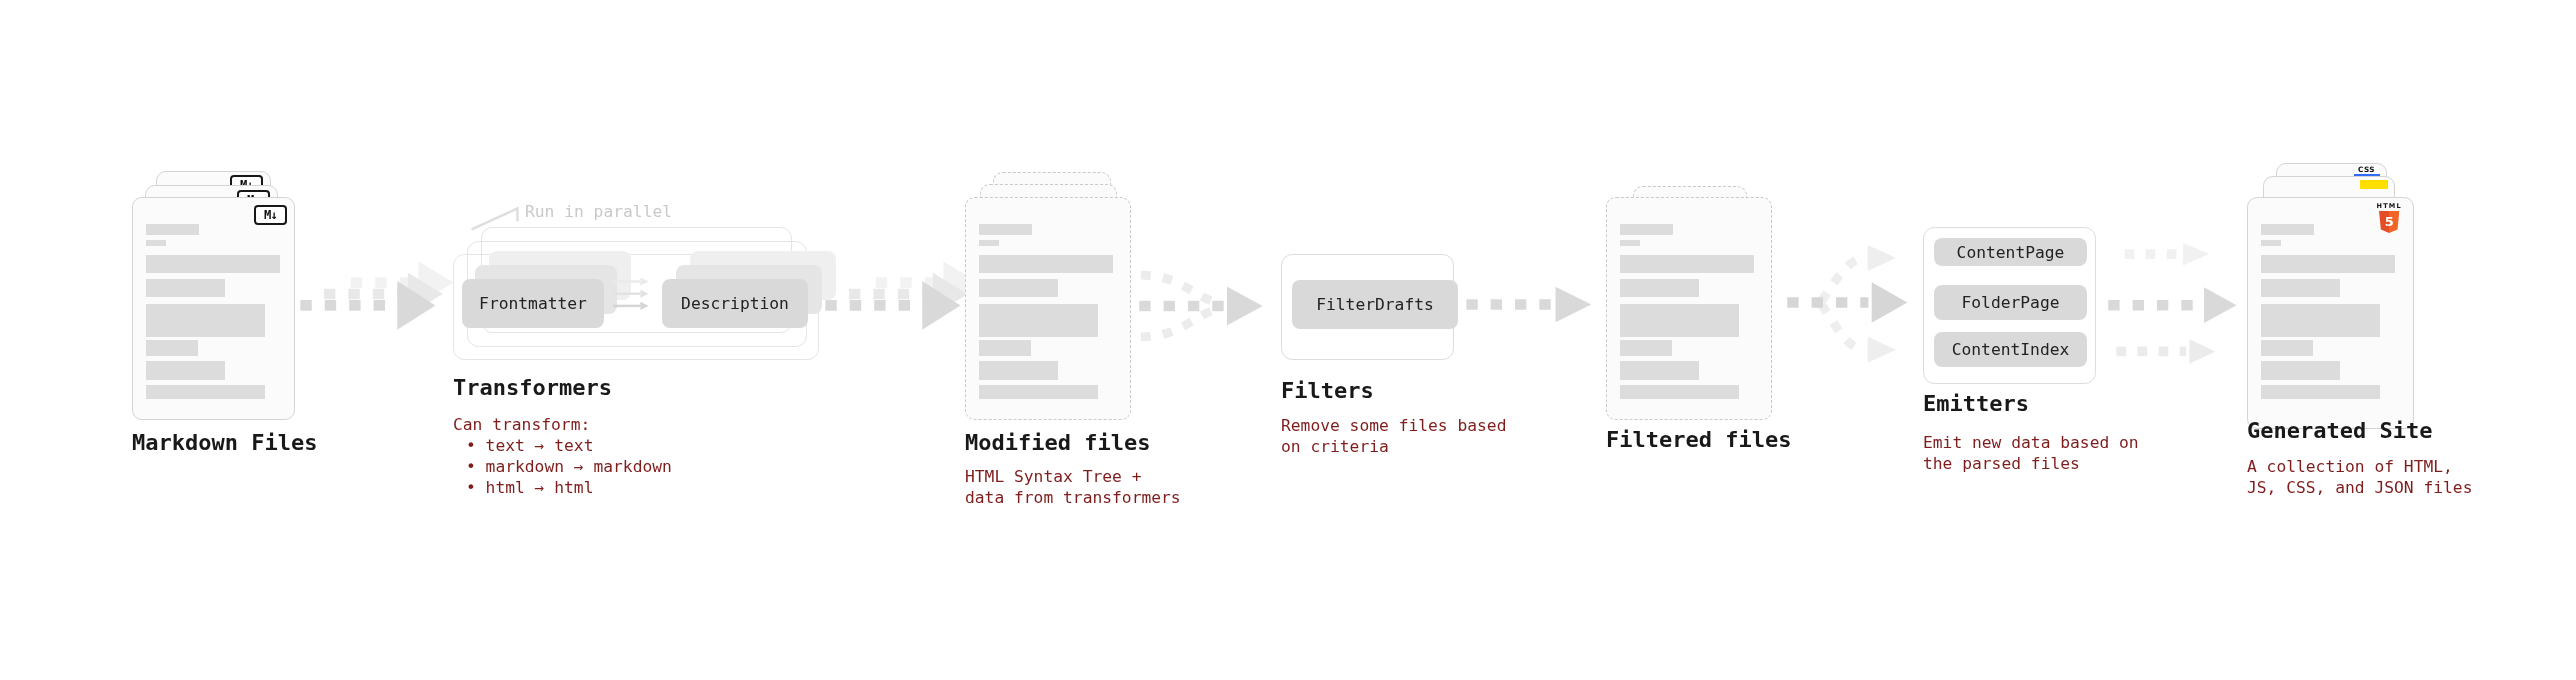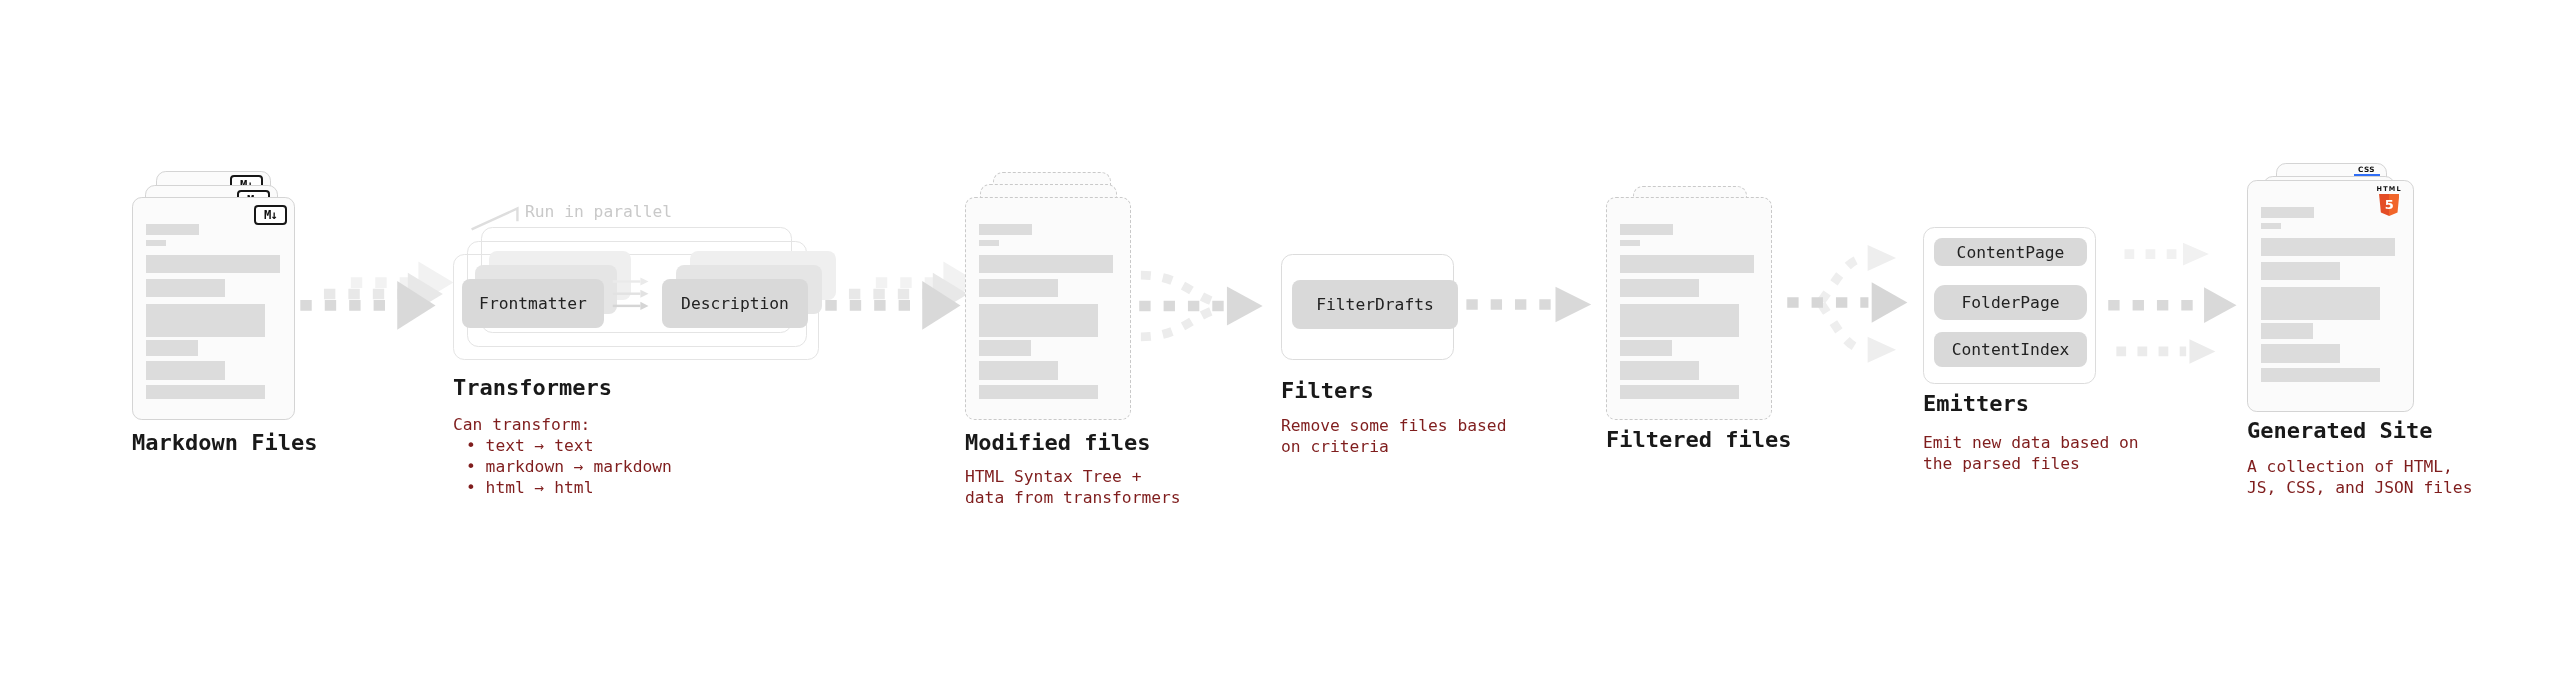--- a/index.html
+++ b/index.html
@@ -215,21 +215,21 @@
     <line x1="4" y1="72" x2="104" y2="72" stroke="#d6d6d6" stroke-width="13" stroke-dasharray="14 16"></line>
     <polygon points="108,47 108,97 152,72" fill="#d6d6d6"></polygon>
     <polygon points="103,1 103,33 138,17" fill="#eeeeee"></polygon>
     <polygon points="103,114 103,146 138,130" fill="#eeeeee"></polygon>
   </svg>
 
   
   <div class="group">
     <div class="fbox" style="left:1923px;top:227px;width:173px;height:157px;"></div>
     <div class="btn" style="left:1934px;top:238px;width:153px;height:28px;">ContentPage</div>
-    <div class="btn" style="left:1934px;top:285px;width:153px;height:35px;border-radius:11px;">FolderPage</div>
+    <div class="btn" style="left:1934px;top:285px;width:153px;height:35px;">FolderPage</div>
     <div class="btn" style="left:1934px;top:332px;width:153px;height:35px;">ContentIndex</div>
     <div class="stage-title" style="left:1923px;top:391px;">Emitters</div>
     <div class="stage-desc" style="left:1923px;top:432px;">
       <div>Emit new data based on</div>
       <div>the parsed files</div>
     </div>
   </div>
 
   
   <svg style="left:2105px;top:241px;" width="138" height="130" viewBox="0 0 170 160">
@@ -245,21 +245,21 @@
   <div class="group">
     <div class="card" style="left:2276px;top:163px;width:111px;height:223px;">
       <div class="css-badge">
         <div class="css-word">CSS</div>
         <div class="css-bar"></div>
       </div>
     </div>
     <div class="card" style="left:2263px;top:176px;width:132px;height:223px;">
       <div class="js-badge"></div>
     </div>
-    <div class="card" style="left:2247px;top:180px;width:167px;height:232px;">
+    <div class="card" style="left:2247px;top:197px;width:167px;height:232px;">
       <div class="html5-logo">
         <div class="html5-word">HTML</div>
         <div class="html5-shield">5</div>
       </div>
       <div class="file-skeleton">
           <div class="sk" style="top: 26px; width: 53px; height: 10.6px;"></div>
           <div class="sk" style="top: 42px; width: 19.5px; height: 5.7px;"></div>
           <div class="sk" style="top: 57px; width: 134px; height: 18px;"></div>
           <div class="sk" style="top: 81px; width: 79px; height: 18px;"></div>
           <div class="sk" style="top: 106px; width: 119px; height: 32.5px;"></div>

